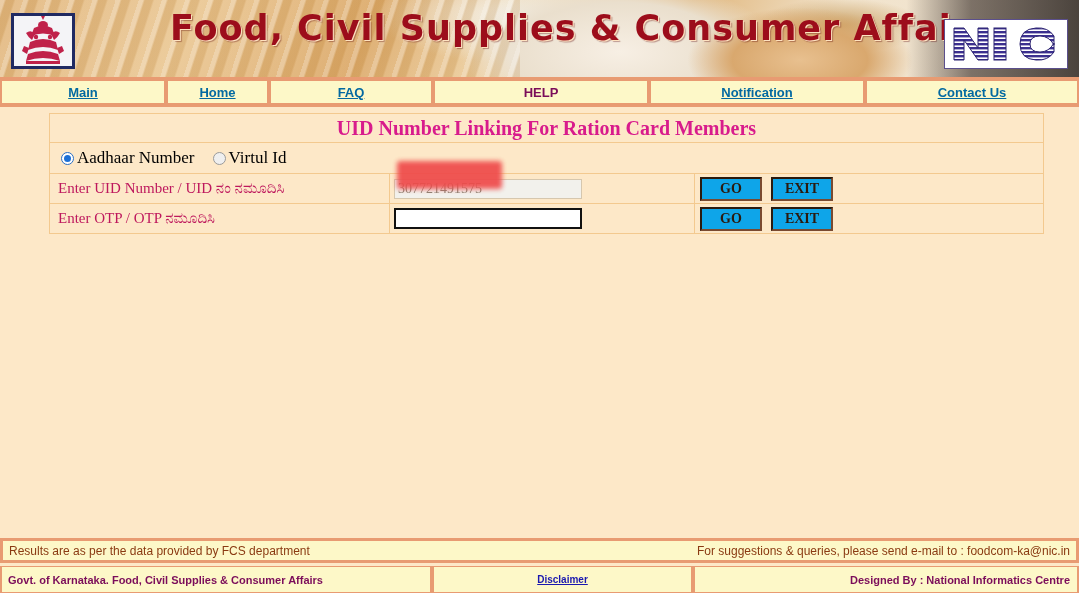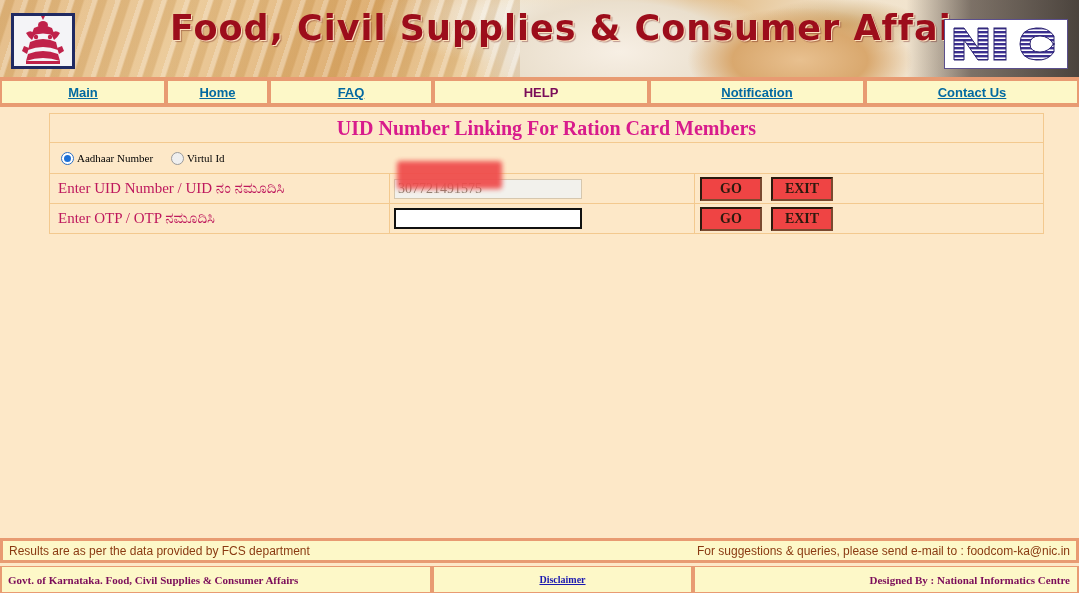--- a/index.html
+++ b/index.html
@@ -192,21 +192,21 @@
   .radio-dot.checked::after {
     content: "";
     position: absolute;
     left: 2px; top: 2px;
     width: 7px; height: 7px;
     border-radius: 50%;
     background: #1d70d6;
   }
   .radio-label {
     font-family: "Liberation Serif", serif;
-    font-size: 11px;
+    font-size: 17px;
     color: #000000;
   }
   .form-row {
     display: flex;
     align-items: center;
     height: 29px;
     border-bottom: 1px solid #f3c98f;
   }
   .form-row:last-child { border-bottom: none; }
   .cell-label {
@@ -271,21 +271,21 @@
   }
   .cell-buttons {
     flex: 1 1 auto;
     height: 100%;
     display: flex;
     align-items: center;
     padding-left: 5px;
     gap: 9px;
   }
   .btn {
-    background: #ef4444;
+    background: #0ea5e9;
     border: 2px solid #2b1a0e;
     border-right-color: #7a4a30;
     border-bottom-color: #7a4a30;
     color: #2b1a0e;
     font-family: "Liberation Serif", serif;
     font-weight: bold;
     font-size: 14px;
     padding: 2px 0;
     width: 62px;
     text-align: center;
@@ -325,21 +325,21 @@
     box-sizing: border-box;
   }
   .foot-cell {
     background: #fdf8c8;
     border: 1px solid #e89b72;
     border-left: 2px solid #e89b72;
     border-right: 2px solid #e89b72;
     box-sizing: border-box;
     display: flex;
     align-items: center;
-    font-family: Liberation Serif, serif;
+    font-family: Liberation Sans, sans-serif;
     font-size: 11px;
     font-weight: bold;
     color: #7b0d5a;
   }
   .foot-left  { flex: 0 0 432px; padding-left: 6px; }
   .foot-mid   { flex: 0 0 261px; justify-content: center; }
   .foot-right { flex: 1 1 auto; justify-content: flex-end; padding-right: 7px; }
   .disclaimer {
     color: #1a18b0;
     text-decoration: underline;

